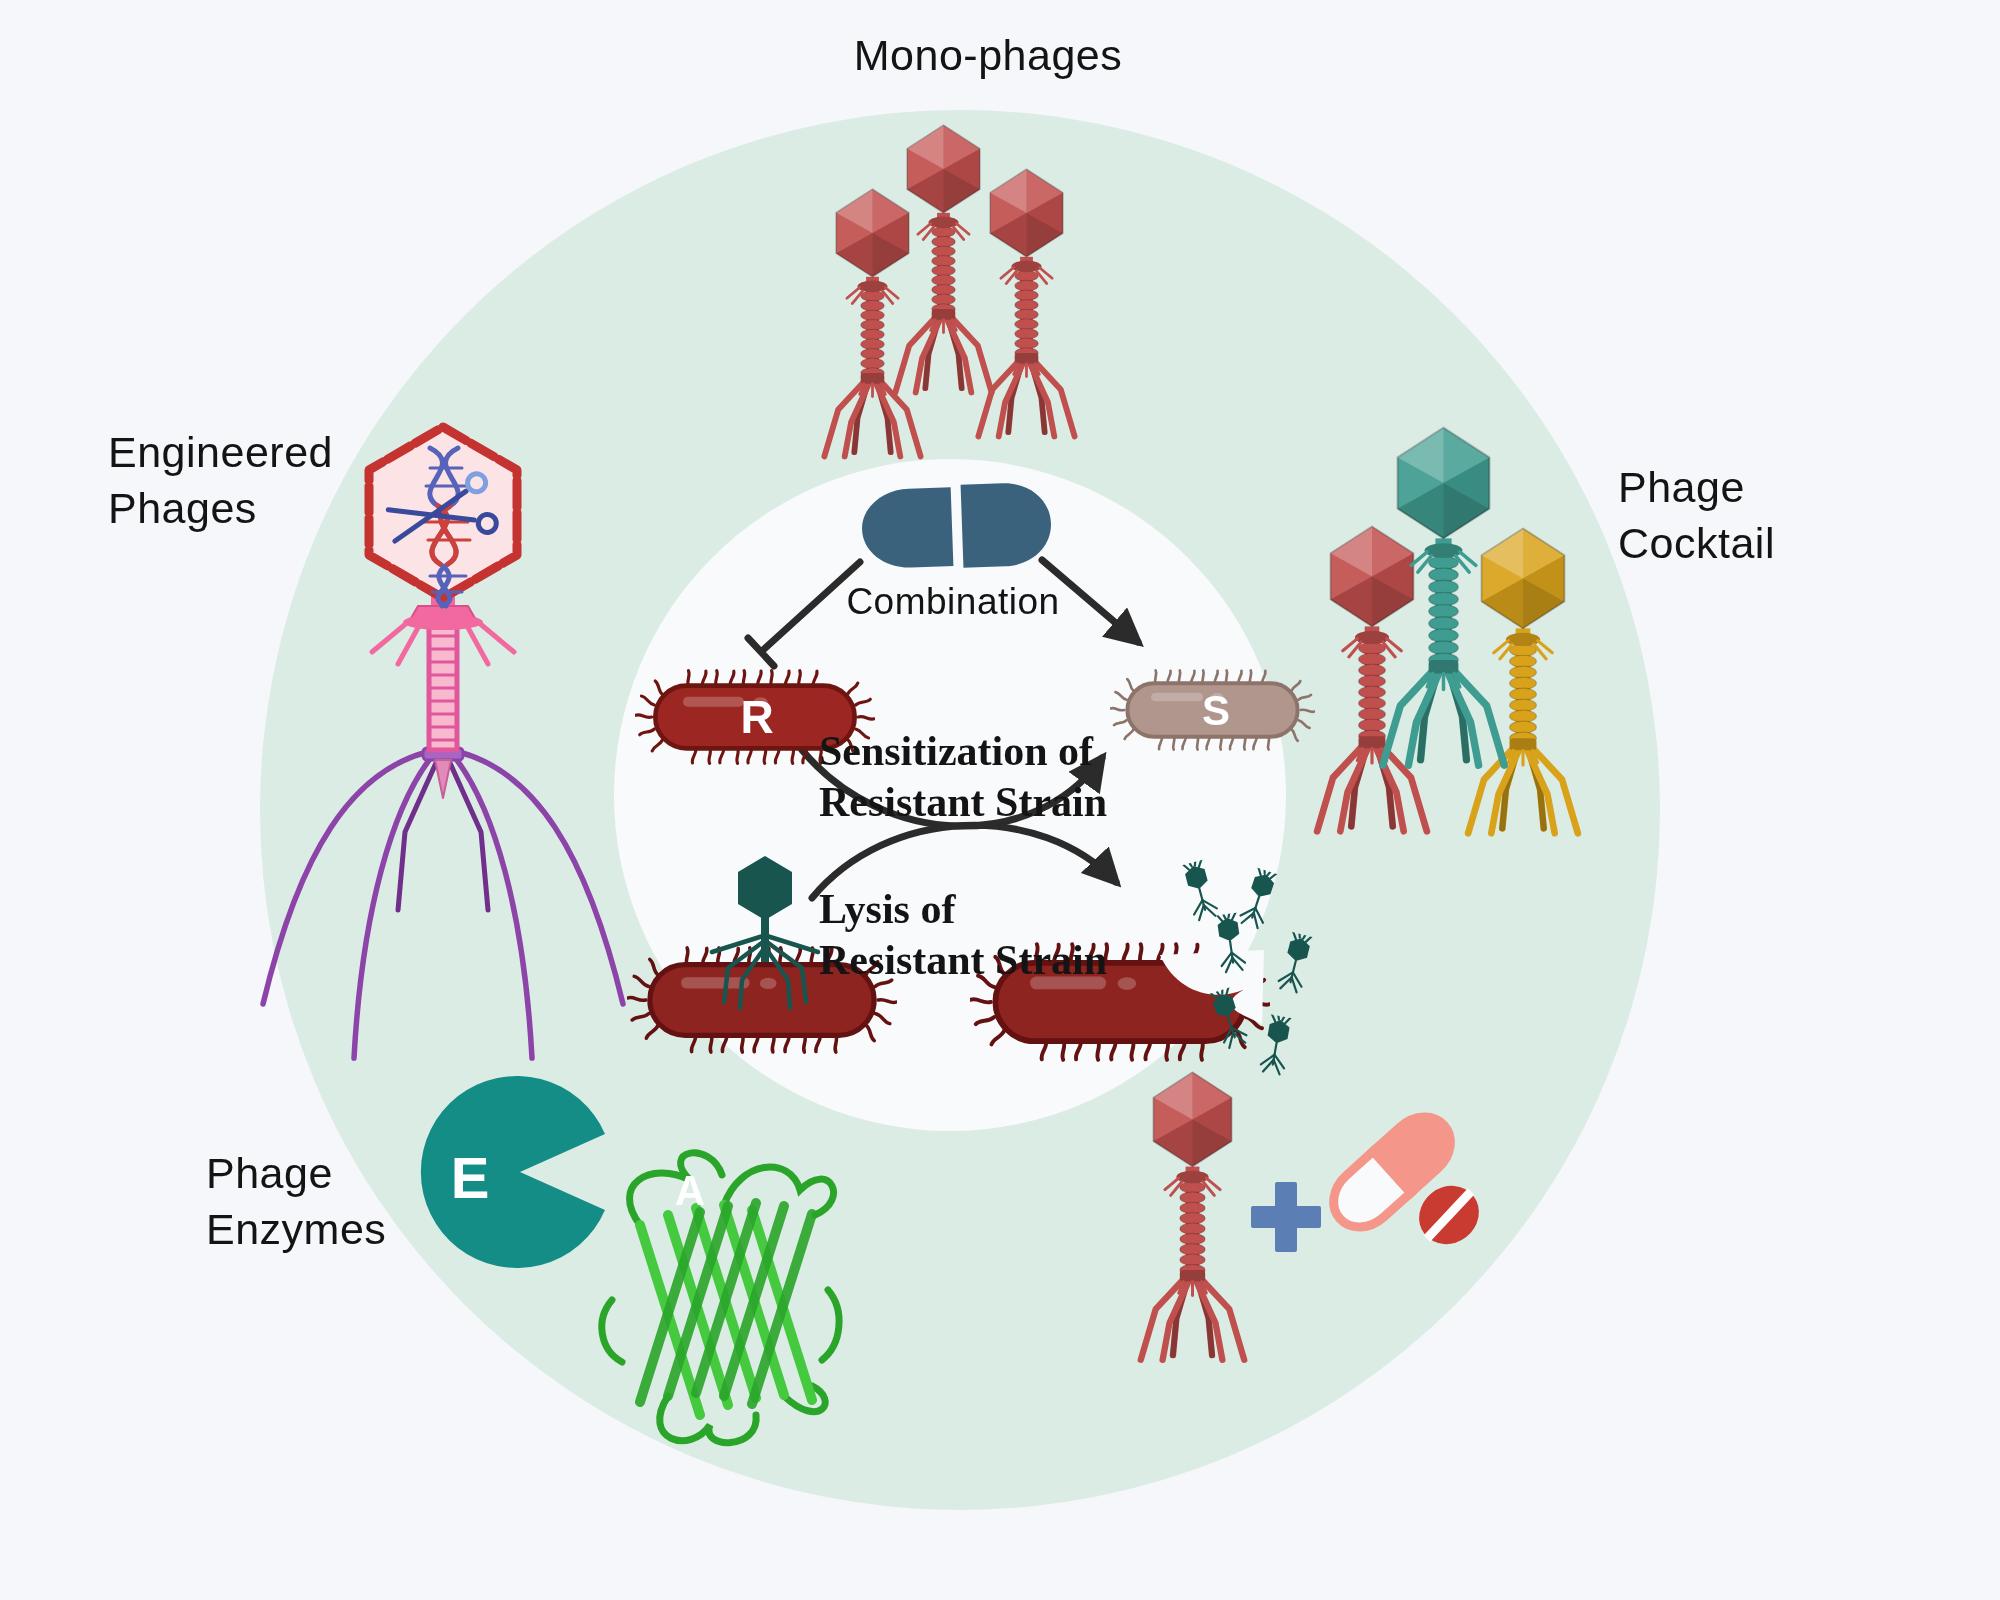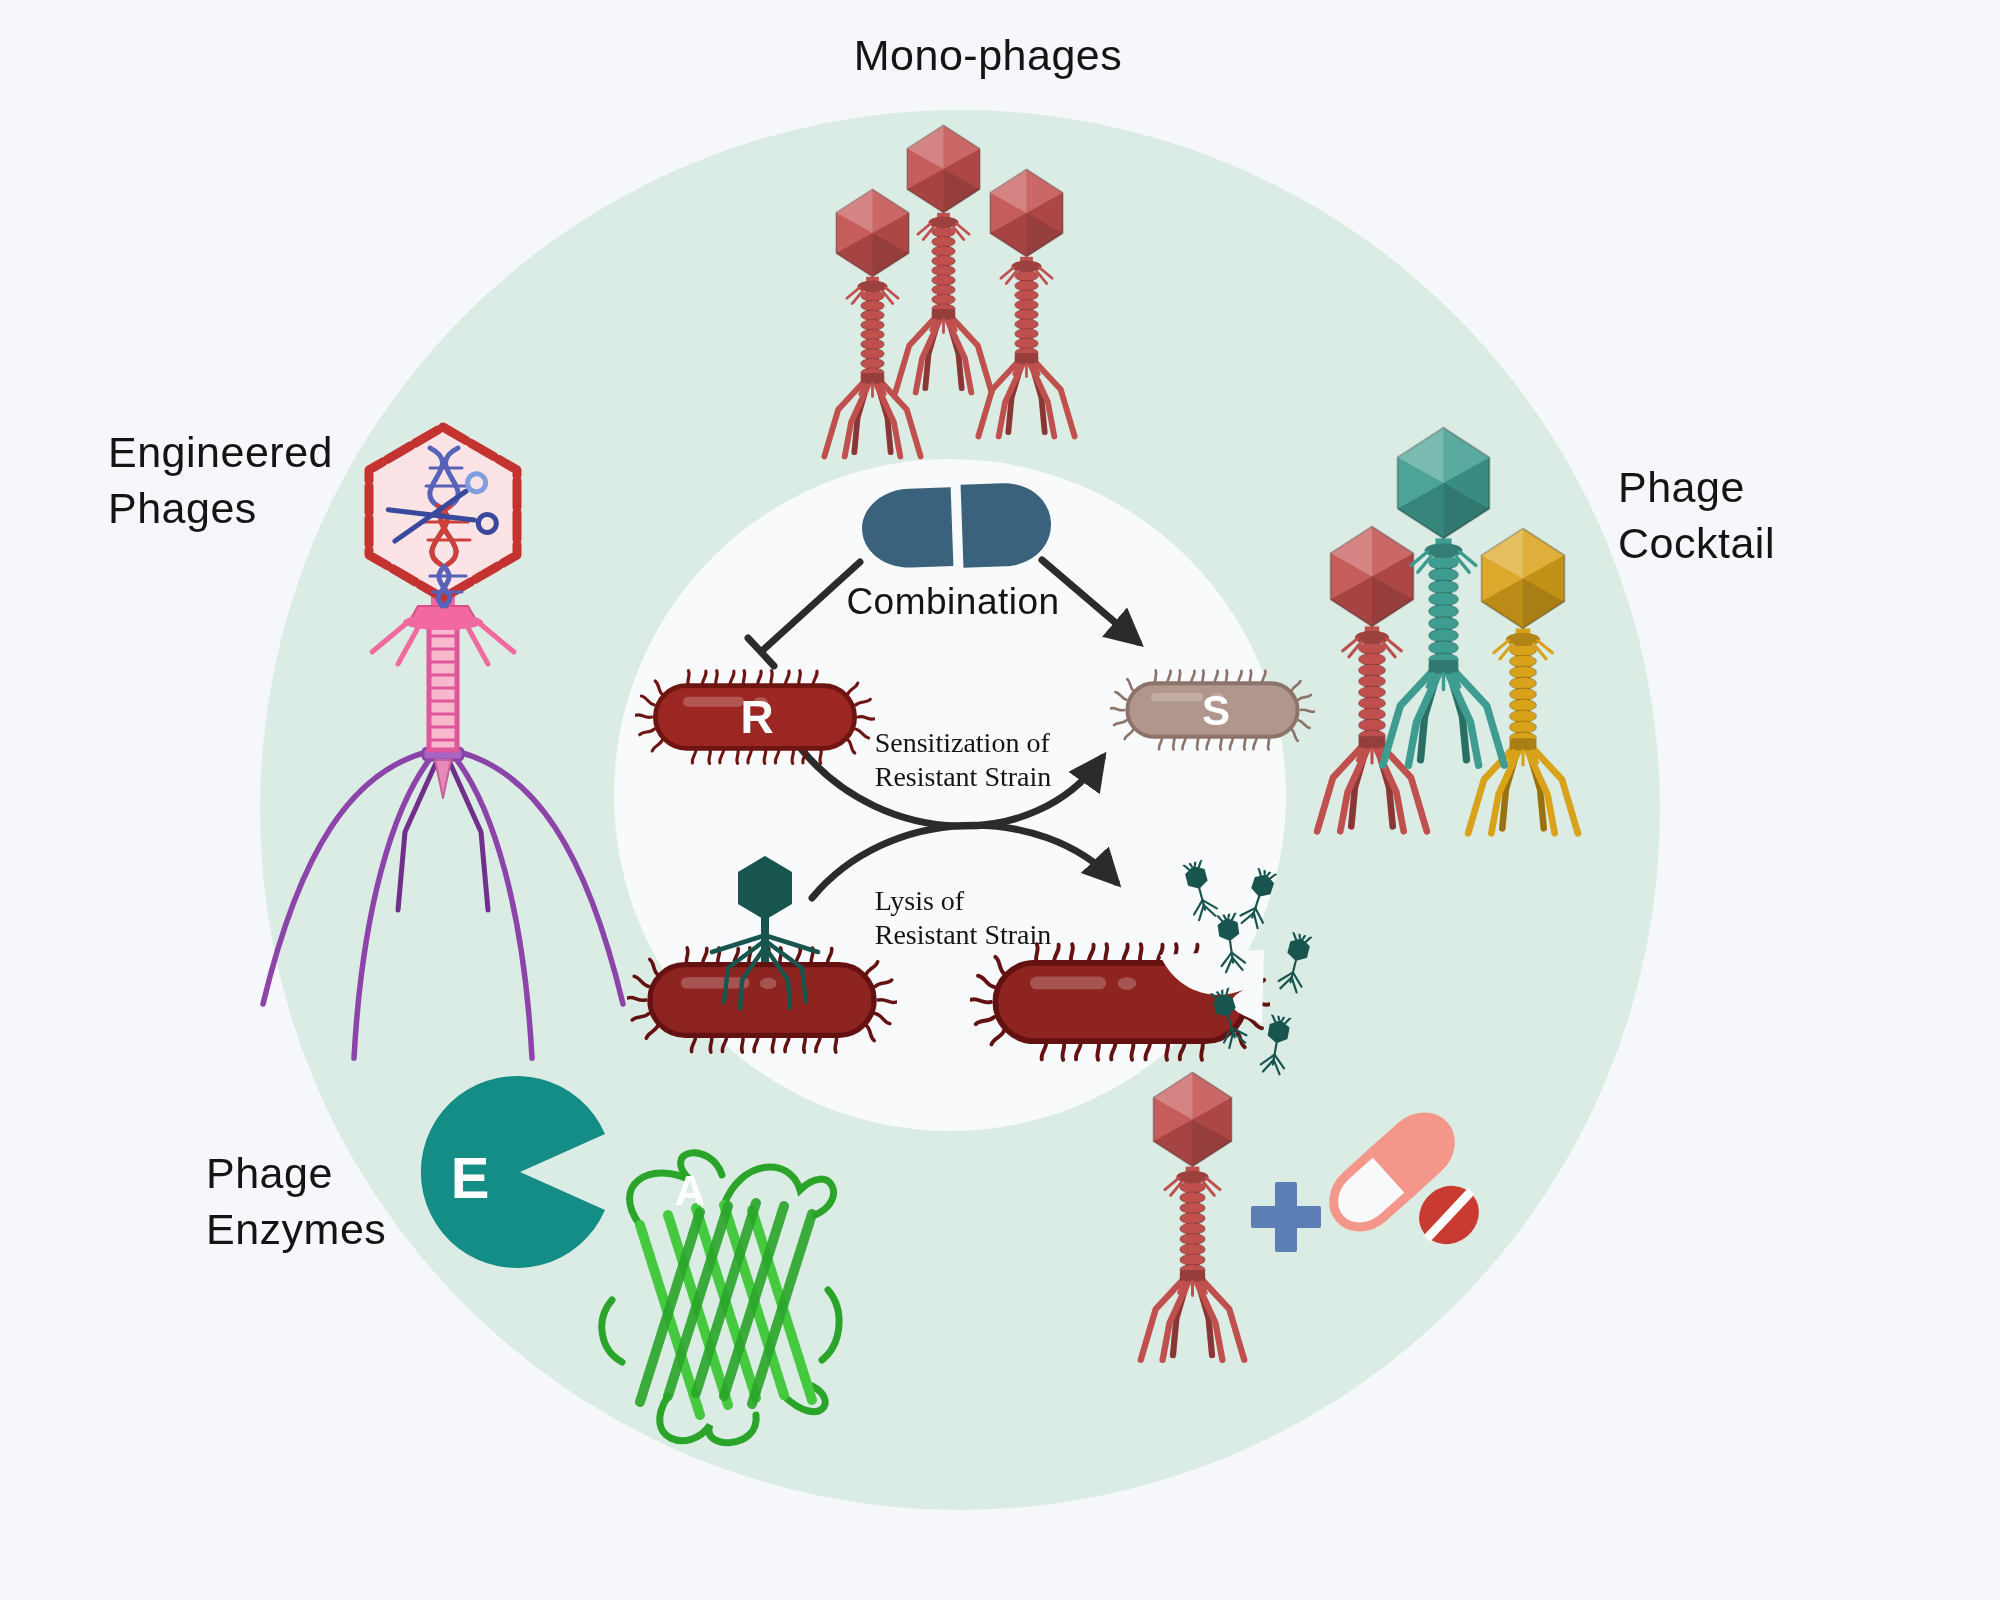--- a/index.html
+++ b/index.html
@@ -10,21 +10,21 @@
   }
   #scene{position:absolute;left:0;top:0;}
   .lbl{
     position:absolute; color:var(--text,#141414);
     font-size:43px; line-height:1.3; font-weight:500;
     white-space:pre-line; letter-spacing:.5px;
   }
   .lbl.centered{transform:translateX(-50%); text-align:left;}
   .lbl.ser{
     font-family:"Liberation Serif","DejaVu Serif",serif;
-    font-size:28px; line-height:1.22; font-weight:400; letter-spacing:0;
+    font-size:42px; line-height:1.22; font-weight:700; letter-spacing:0;
   }
   .lbl.ab{font-size:37px; font-weight:500;}
   .bactLetter{
     font-family:"Liberation Sans",sans-serif; font-weight:bold;
     fill:var(--letter-white,#fff); text-anchor:middle;
   }
   .pleg{fill:none;stroke:currentColor;stroke-width:5.5;stroke-linecap:round;stroke-linejoin:round;}
   .pleg-sh{fill:none;stroke:#000;opacity:.30;stroke-width:5;stroke-linecap:round;stroke-linejoin:round;}
   .pwhisk{stroke:currentColor;stroke-width:2.6;stroke-linecap:round;}
   .ridge{stroke:rgba(0,0,0,.18);stroke-width:1;}

